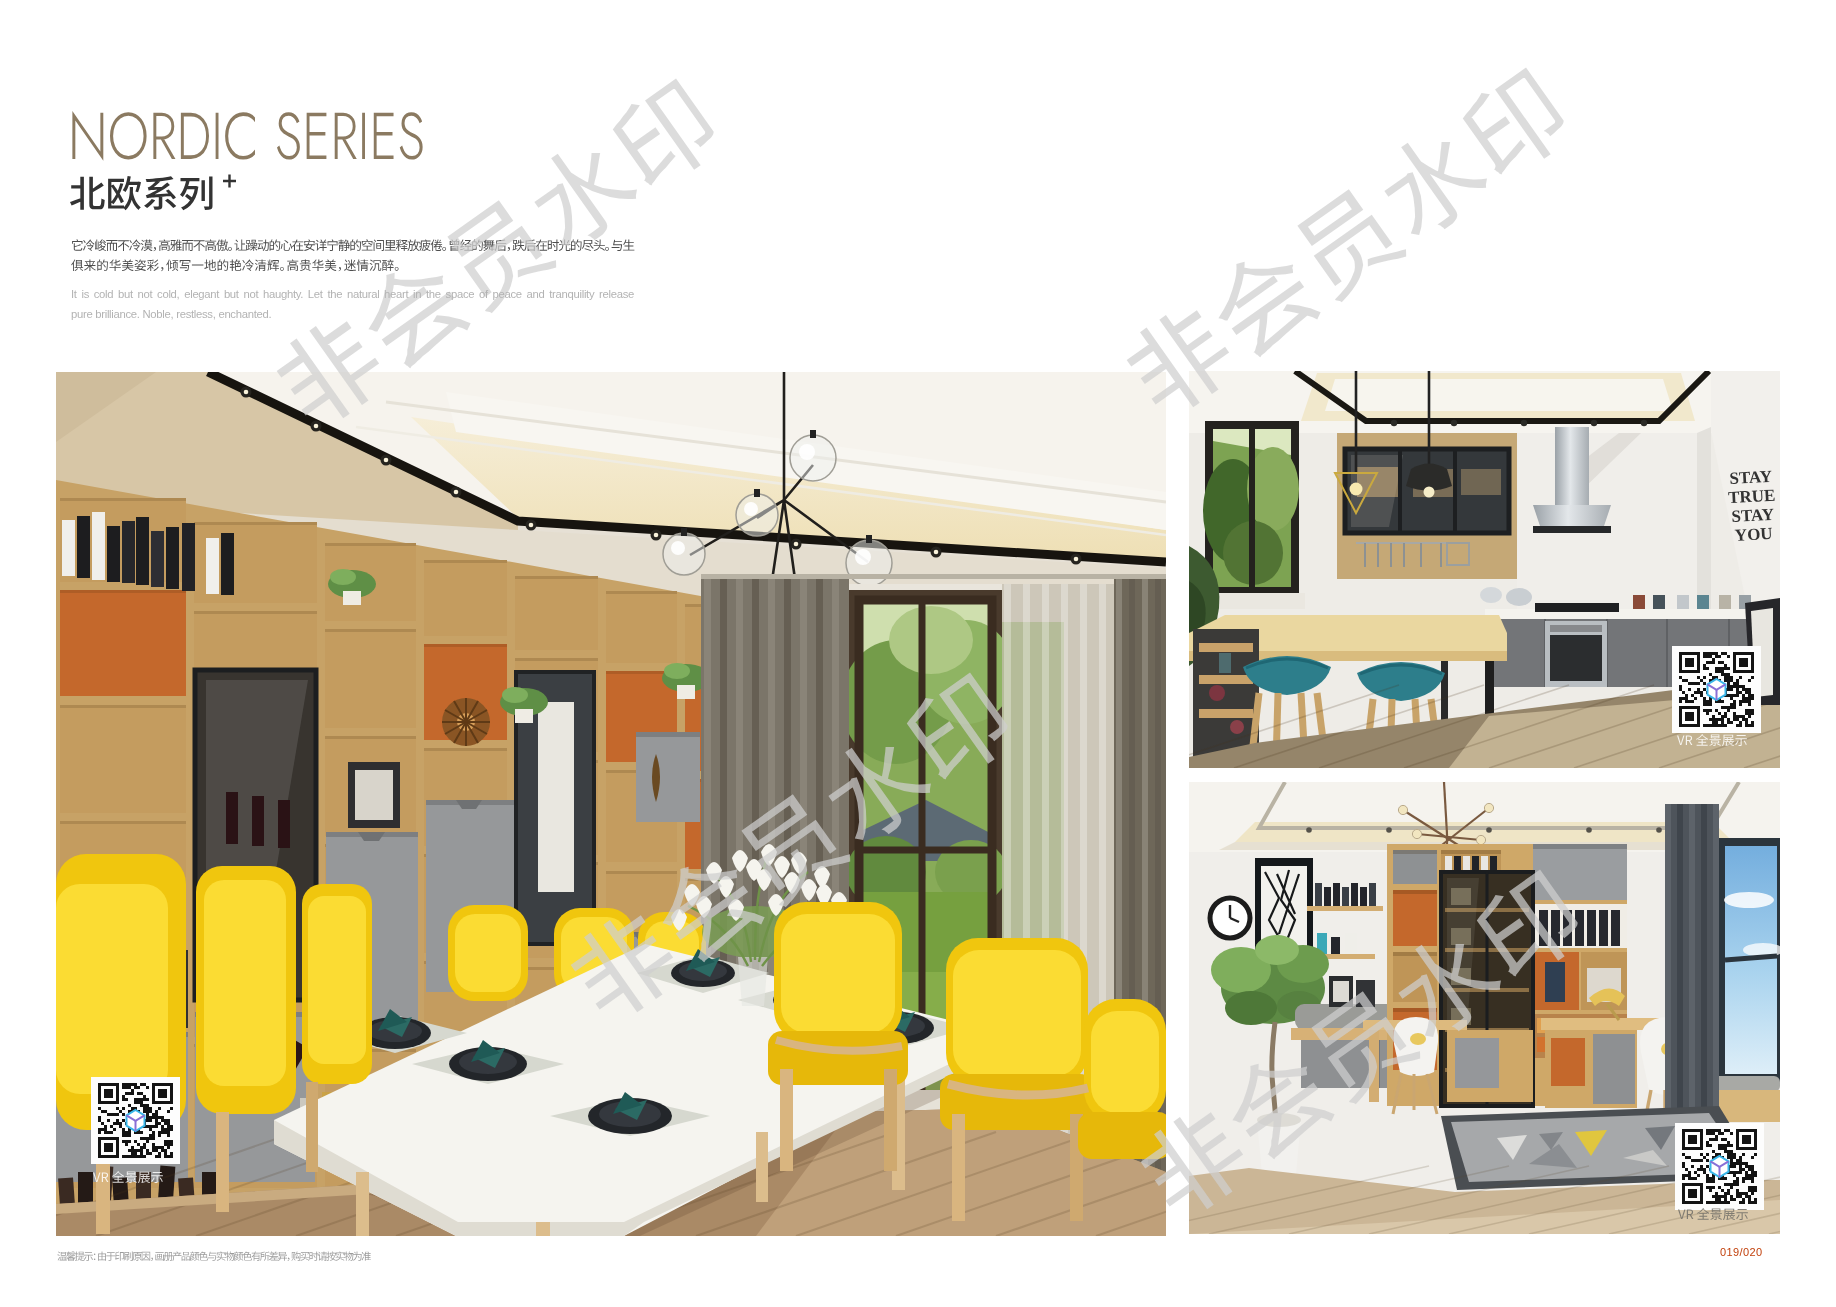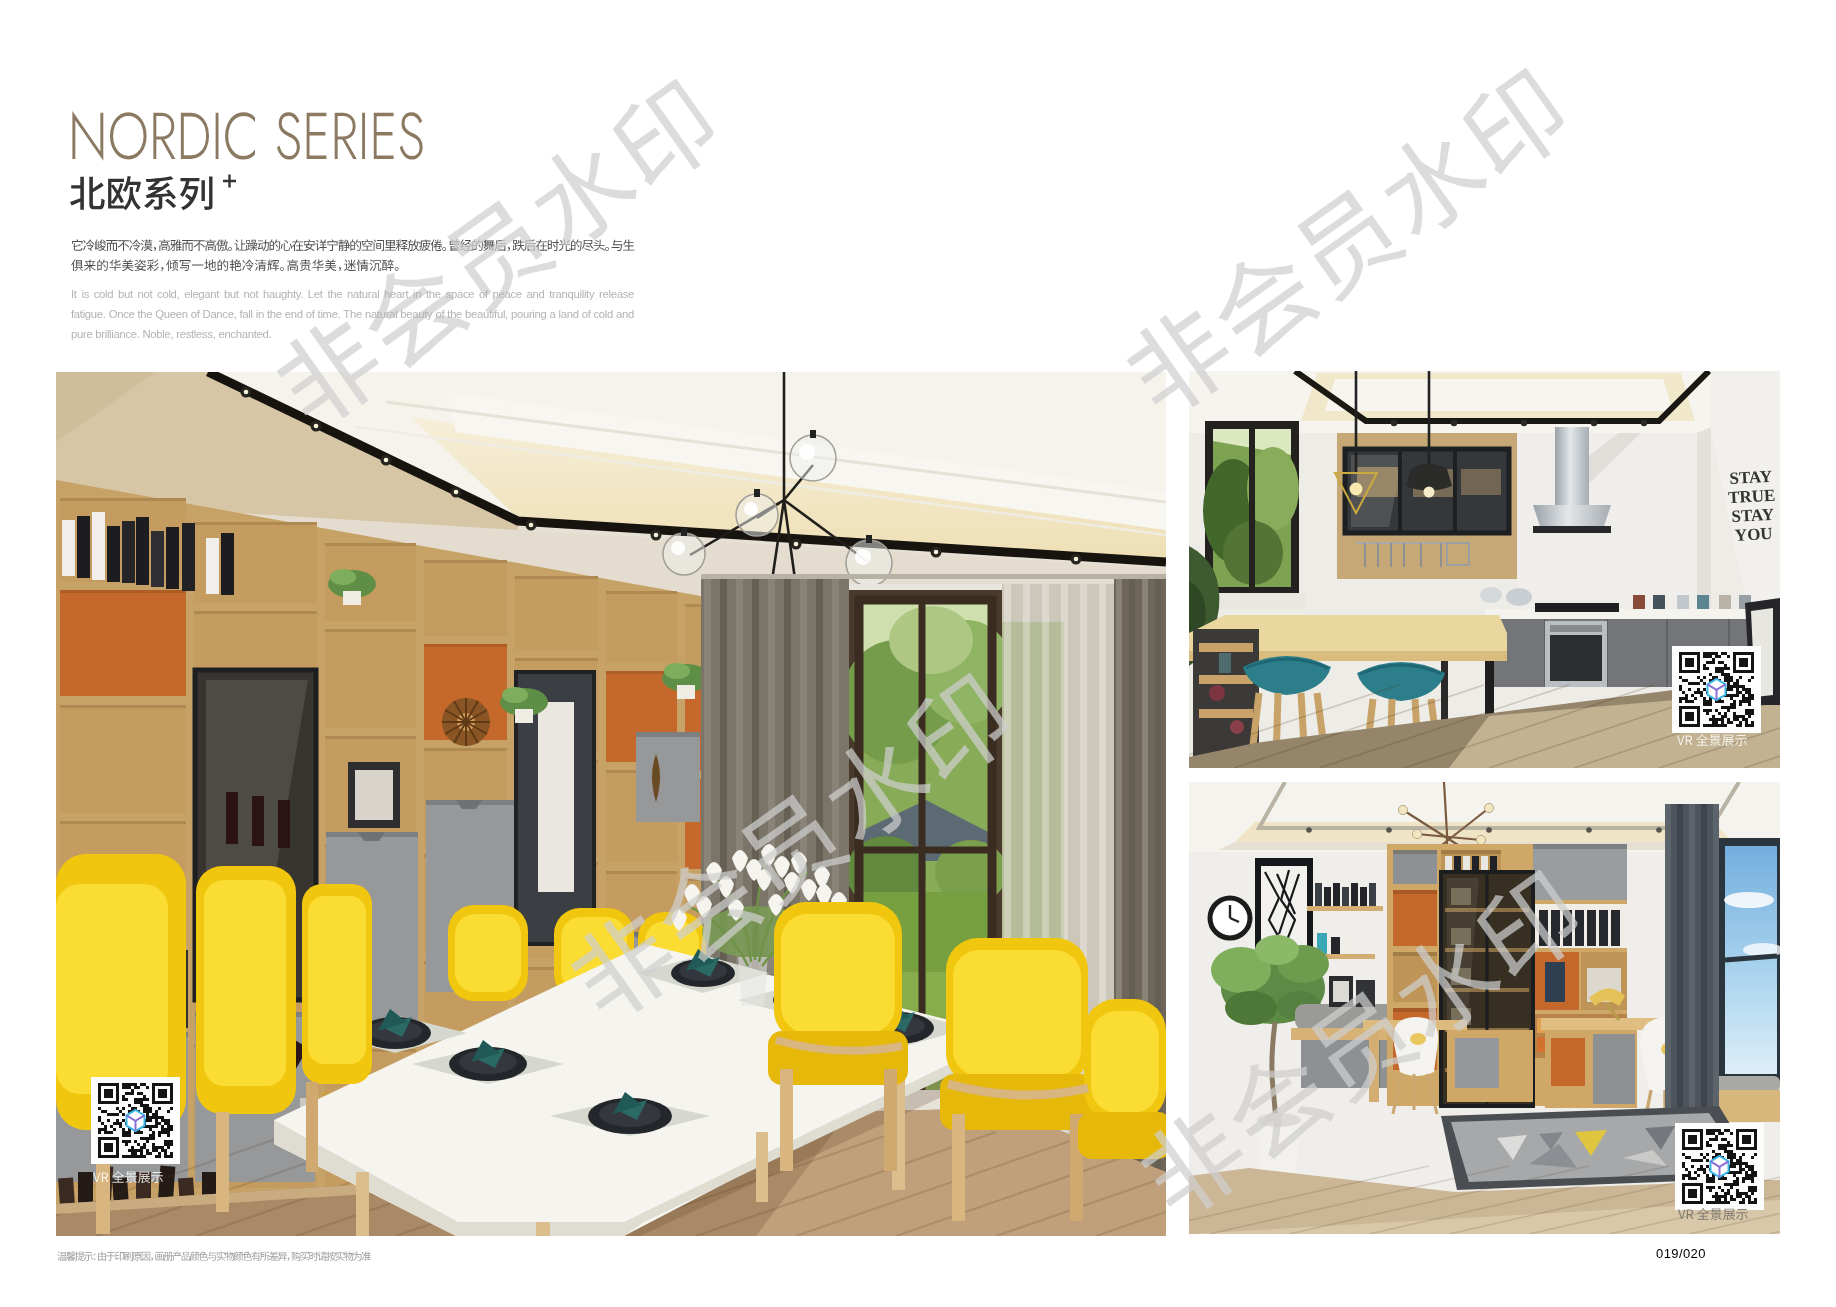--- a/index.html
+++ b/index.html
@@ -1,18 +1,18 @@
 <!DOCTYPE html>
 <html><head><meta charset="utf-8"><style>
 html,body{margin:0;padding:0}
 body{width:1836px;height:1307px;position:relative;background:#fff;overflow:hidden;font-family:"Liberation Sans",sans-serif}
 .en{position:absolute;left:71px;top:284px;width:563px;font-size:11.3px;letter-spacing:-0.3px;line-height:20px;color:#b3b3b3}
 .en div{text-align:justify;text-align-last:justify;white-space:nowrap}
 .en div.last{text-align-last:left}
-.pg{position:absolute;left:1656px;top:1246px;font-size:13px;color:#000000;letter-spacing:0.4px}
+.pg{position:absolute;left:1720px;top:1246px;font-size:11px;color:#c2410c;letter-spacing:0.4px}
 </style></head><body>
 <svg width="1836" height="1307" viewBox="0 0 1836 1307" style="position:absolute;left:0;top:0">
 <defs>
 <g id="qr">
  <rect width="89" height="87" fill="#fdfdfd"></rect>
  <g transform="translate(7,6)">
           <path d="M0 0h21v3h-21zM24 0h15v3h-15zM42 0h6v3h-6zM54 0h21v3h-21zM0 3h3v3h-3zM18 3h3v3h-3zM24 3h9v3h-9zM36 3h6v3h-6zM48 3h3v3h-3zM54 3h3v3h-3zM72 3h3v3h-3zM0 6h3v3h-3zM6 6h9v3h-9zM18 6h3v3h-3zM33 6h3v3h-3zM54 6h3v3h-3zM60 6h9v3h-9zM72 6h3v3h-3zM0 9h3v3h-3zM6 9h9v3h-9zM18 9h3v3h-3zM27 9h9v3h-9zM39 9h6v3h-6zM54 9h3v3h-3zM60 9h9v3h-9zM72 9h3v3h-3zM0 12h3v3h-3zM6 12h9v3h-9zM18 12h3v3h-3zM24 12h3v3h-3zM45 12h3v3h-3zM54 12h3v3h-3zM60 12h9v3h-9zM72 12h3v3h-3zM0 15h3v3h-3zM18 15h3v3h-3zM24 15h6v3h-6zM36 15h15v3h-15zM54 15h3v3h-3zM72 15h3v3h-3zM0 18h21v3h-21zM36 18h9v3h-9zM54 18h21v3h-21zM30 21h3v3h-3zM42 21h9v3h-9zM0 24h3v3h-3zM18 24h3v3h-3zM24 24h3v3h-3zM33 24h6v3h-6zM45 24h9v3h-9zM60 24h3v3h-3zM72 24h3v3h-3zM3 27h6v3h-6zM21 27h3v3h-3zM30 27h12v3h-12zM45 27h9v3h-9zM57 27h3v3h-3zM69 27h3v3h-3zM9 30h12v3h-12zM24 30h3v3h-3zM36 30h3v3h-3zM48 30h3v3h-3zM54 30h6v3h-6zM0 33h3v3h-3zM36 33h3v3h-3zM48 33h18v3h-18zM0 36h3v3h-3zM9 36h3v3h-3zM18 36h3v3h-3zM24 36h3v3h-3zM36 36h6v3h-6zM45 36h9v3h-9zM57 36h3v3h-3zM63 36h9v3h-9zM3 39h3v3h-3zM15 39h9v3h-9zM27 39h9v3h-9zM42 39h6v3h-6zM57 39h6v3h-6zM66 39h6v3h-6zM6 42h3v3h-3zM12 42h3v3h-3zM21 42h3v3h-3zM30 42h6v3h-6zM39 42h21v3h-21zM63 42h3v3h-3zM69 42h6v3h-6zM0 45h9v3h-9zM15 45h3v3h-3zM24 45h3v3h-3zM30 45h3v3h-3zM39 45h3v3h-3zM51 45h3v3h-3zM63 45h12v3h-12zM0 48h3v3h-3zM6 48h9v3h-9zM24 48h9v3h-9zM36 48h9v3h-9zM54 48h3v3h-3zM60 48h12v3h-12zM24 51h9v3h-9zM51 51h6v3h-6zM60 51h3v3h-3zM69 51h3v3h-3zM0 54h21v3h-21zM42 54h15v3h-15zM0 57h3v3h-3zM18 57h3v3h-3zM24 57h9v3h-9zM36 57h3v3h-3zM48 57h3v3h-3zM66 57h9v3h-9zM0 60h3v3h-3zM6 60h9v3h-9zM18 60h3v3h-3zM27 60h3v3h-3zM39 60h3v3h-3zM45 60h3v3h-3zM54 60h3v3h-3zM66 60h9v3h-9zM0 63h3v3h-3zM6 63h9v3h-9zM18 63h3v3h-3zM33 63h3v3h-3zM42 63h6v3h-6zM54 63h12v3h-12zM69 63h3v3h-3zM0 66h3v3h-3zM6 66h9v3h-9zM18 66h3v3h-3zM30 66h15v3h-15zM48 66h3v3h-3zM54 66h6v3h-6zM63 66h6v3h-6zM0 69h3v3h-3zM18 69h3v3h-3zM33 69h6v3h-6zM42 69h3v3h-3zM48 69h6v3h-6zM60 69h3v3h-3zM66 69h3v3h-3zM72 69h3v3h-3zM0 72h21v3h-21zM24 72h24v3h-24zM57 72h6v3h-6zM66 72h9v3h-9z" fill="#131313"></path>
         </g>
  <g transform="translate(44.5,43.5)">
   <polygon points="0,-10.5 9,-5.2 9,5.2 0,10.5 -9,5.2 -9,-5.2" fill="#fff" stroke="#3ab7ea" stroke-width="2"></polygon>
@@ -770,15 +770,14 @@
     </g>
     <g transform="translate(604,1026) rotate(-35.3)" opacity="0.72">
       <use href="#wm" fill="#cfcfcf"></use>
     </g>
     <g transform="translate(1174,1223) rotate(-35.3)" opacity="0.72">
       <use href="#wm" fill="#cfcfcf"></use>
     </g>
 </svg>
 <div class="en">
     <div>It is cold but not cold, elegant but not haughty. Let the natural heart in the space of peace and tranquility release</div>
-    <div>fatigue. Once the Queen of Dance, fall in the end of time. The natural beauty of the beautiful, pouring a land of cold and</div>
     <div class="last">pure brilliance. Noble, restless, enchanted.</div>
   </div>
 <div class="pg">019/020</div>
 </body></html>

